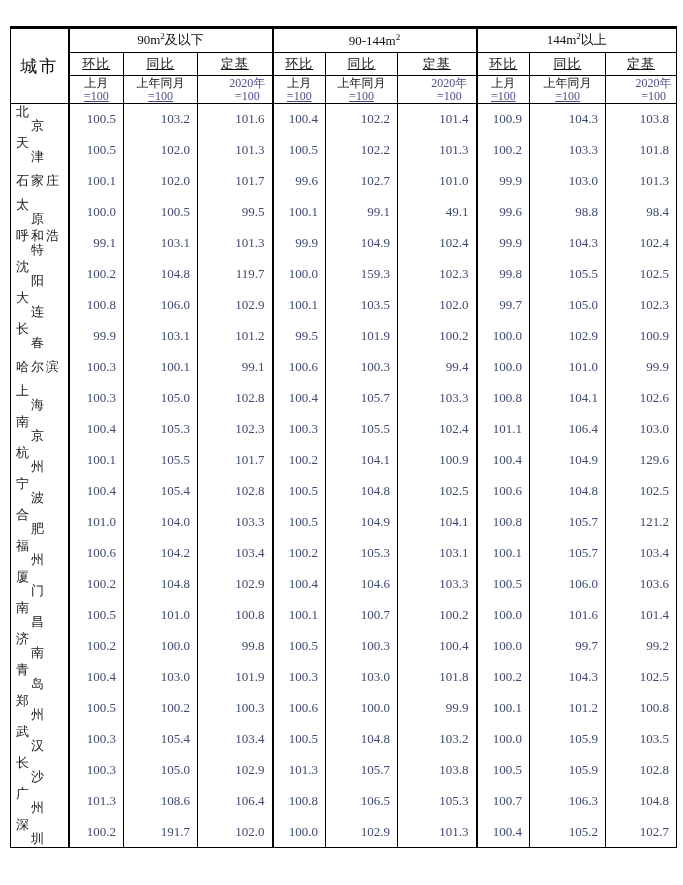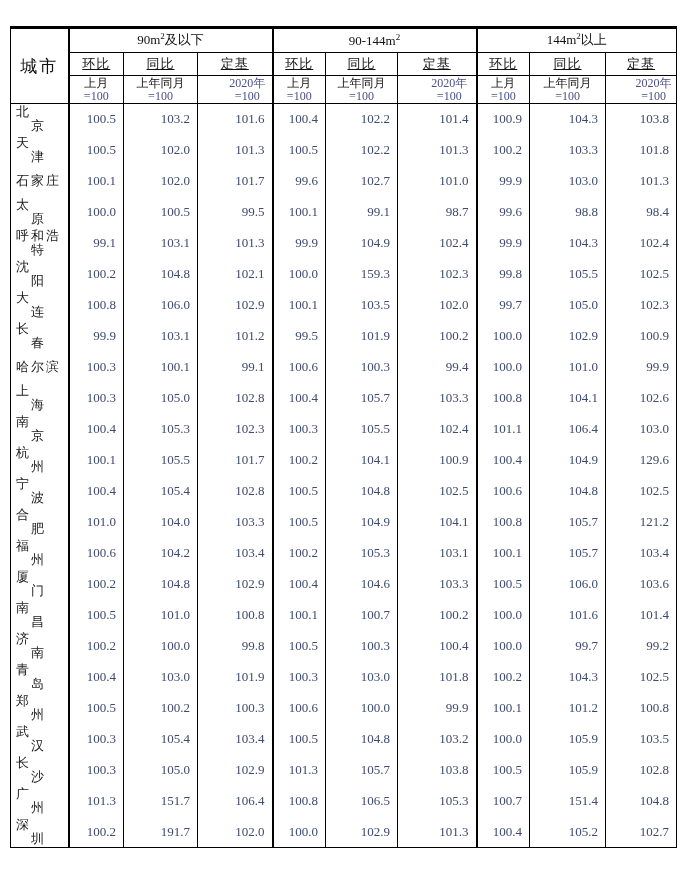--- a/index.html
+++ b/index.html
@@ -44,21 +44,21 @@
     border-right: 2px solid var(--border-color);
     font-size: 17px;
     letter-spacing: 2px;
     font-family: Liberation Serif, serif;
   }
   .group-h { height: 25px; }
   .group-h sup { font-size: 9px; }
   .metric-h { height: 23px; letter-spacing: 1px; text-decoration: underline; }
   .base-h { height: 28px; font-size: 12px; }
   .base-h .l1, .base-h .l2 { display: block; line-height: 13px; }
-  .base-h .l2 { color: var(--base-color); }
+  .base-h .l2 { color: var(--base-color); text-decoration: underline; }
   .base-h.base-single .l1 { color: var(--base-color); margin-left: 25px; }
   .gsep { border-left: 2px solid var(--border-color) !important; }
   tbody td {
     border-left: 1px solid var(--border-color);
     height: 31px;
     vertical-align: middle;
   }
   tbody td:last-child { border-right: 1px solid var(--border-color); }
   td.city {
     padding-left: 5px;
@@ -200,21 +200,21 @@
         <tr>
           <td class="city">
             <div>太</div>
             <div>　原</div>
           </td>
           <td class="num gsep">100.0</td>
           <td class="num">100.5</td>
           <td class="num">99.5</td>
           <td class="num gsep">100.1</td>
           <td class="num">99.1</td>
-          <td class="num">98.7</td>
+          <td class="num">49.1</td>
           <td class="num gsep">99.6</td>
           <td class="num">98.8</td>
           <td class="num">98.4</td>
         </tr>
         <tr>
           <td class="city">
             <div>呼和浩</div>
             <div>　特</div>
           </td>
           <td class="num gsep">99.1</td>
@@ -227,21 +227,21 @@
           <td class="num">104.3</td>
           <td class="num">102.4</td>
         </tr>
         <tr>
           <td class="city">
             <div>沈</div>
             <div>　阳</div>
           </td>
           <td class="num gsep">100.2</td>
           <td class="num">104.8</td>
-          <td class="num">102.1</td>
+          <td class="num">119.7</td>
           <td class="num gsep">100.0</td>
           <td class="num">159.3</td>
           <td class="num">102.3</td>
           <td class="num gsep">99.8</td>
           <td class="num">105.5</td>
           <td class="num">102.5</td>
         </tr>
         <tr>
           <td class="city">
             <div>大</div>
@@ -480,27 +480,27 @@
           <td class="num gsep">100.5</td>
           <td class="num">105.9</td>
           <td class="num">102.8</td>
         </tr>
         <tr>
           <td class="city">
             <div>广</div>
             <div>　州</div>
           </td>
           <td class="num gsep">101.3</td>
-          <td class="num">151.7</td>
+          <td class="num">108.6</td>
           <td class="num">106.4</td>
           <td class="num gsep">100.8</td>
           <td class="num">106.5</td>
           <td class="num">105.3</td>
           <td class="num gsep">100.7</td>
-          <td class="num">151.4</td>
+          <td class="num">106.3</td>
           <td class="num">104.8</td>
         </tr>
         <tr>
           <td class="city">
             <div>深</div>
             <div>　圳</div>
           </td>
           <td class="num gsep">100.2</td>
           <td class="num">191.7</td>
           <td class="num">102.0</td>

